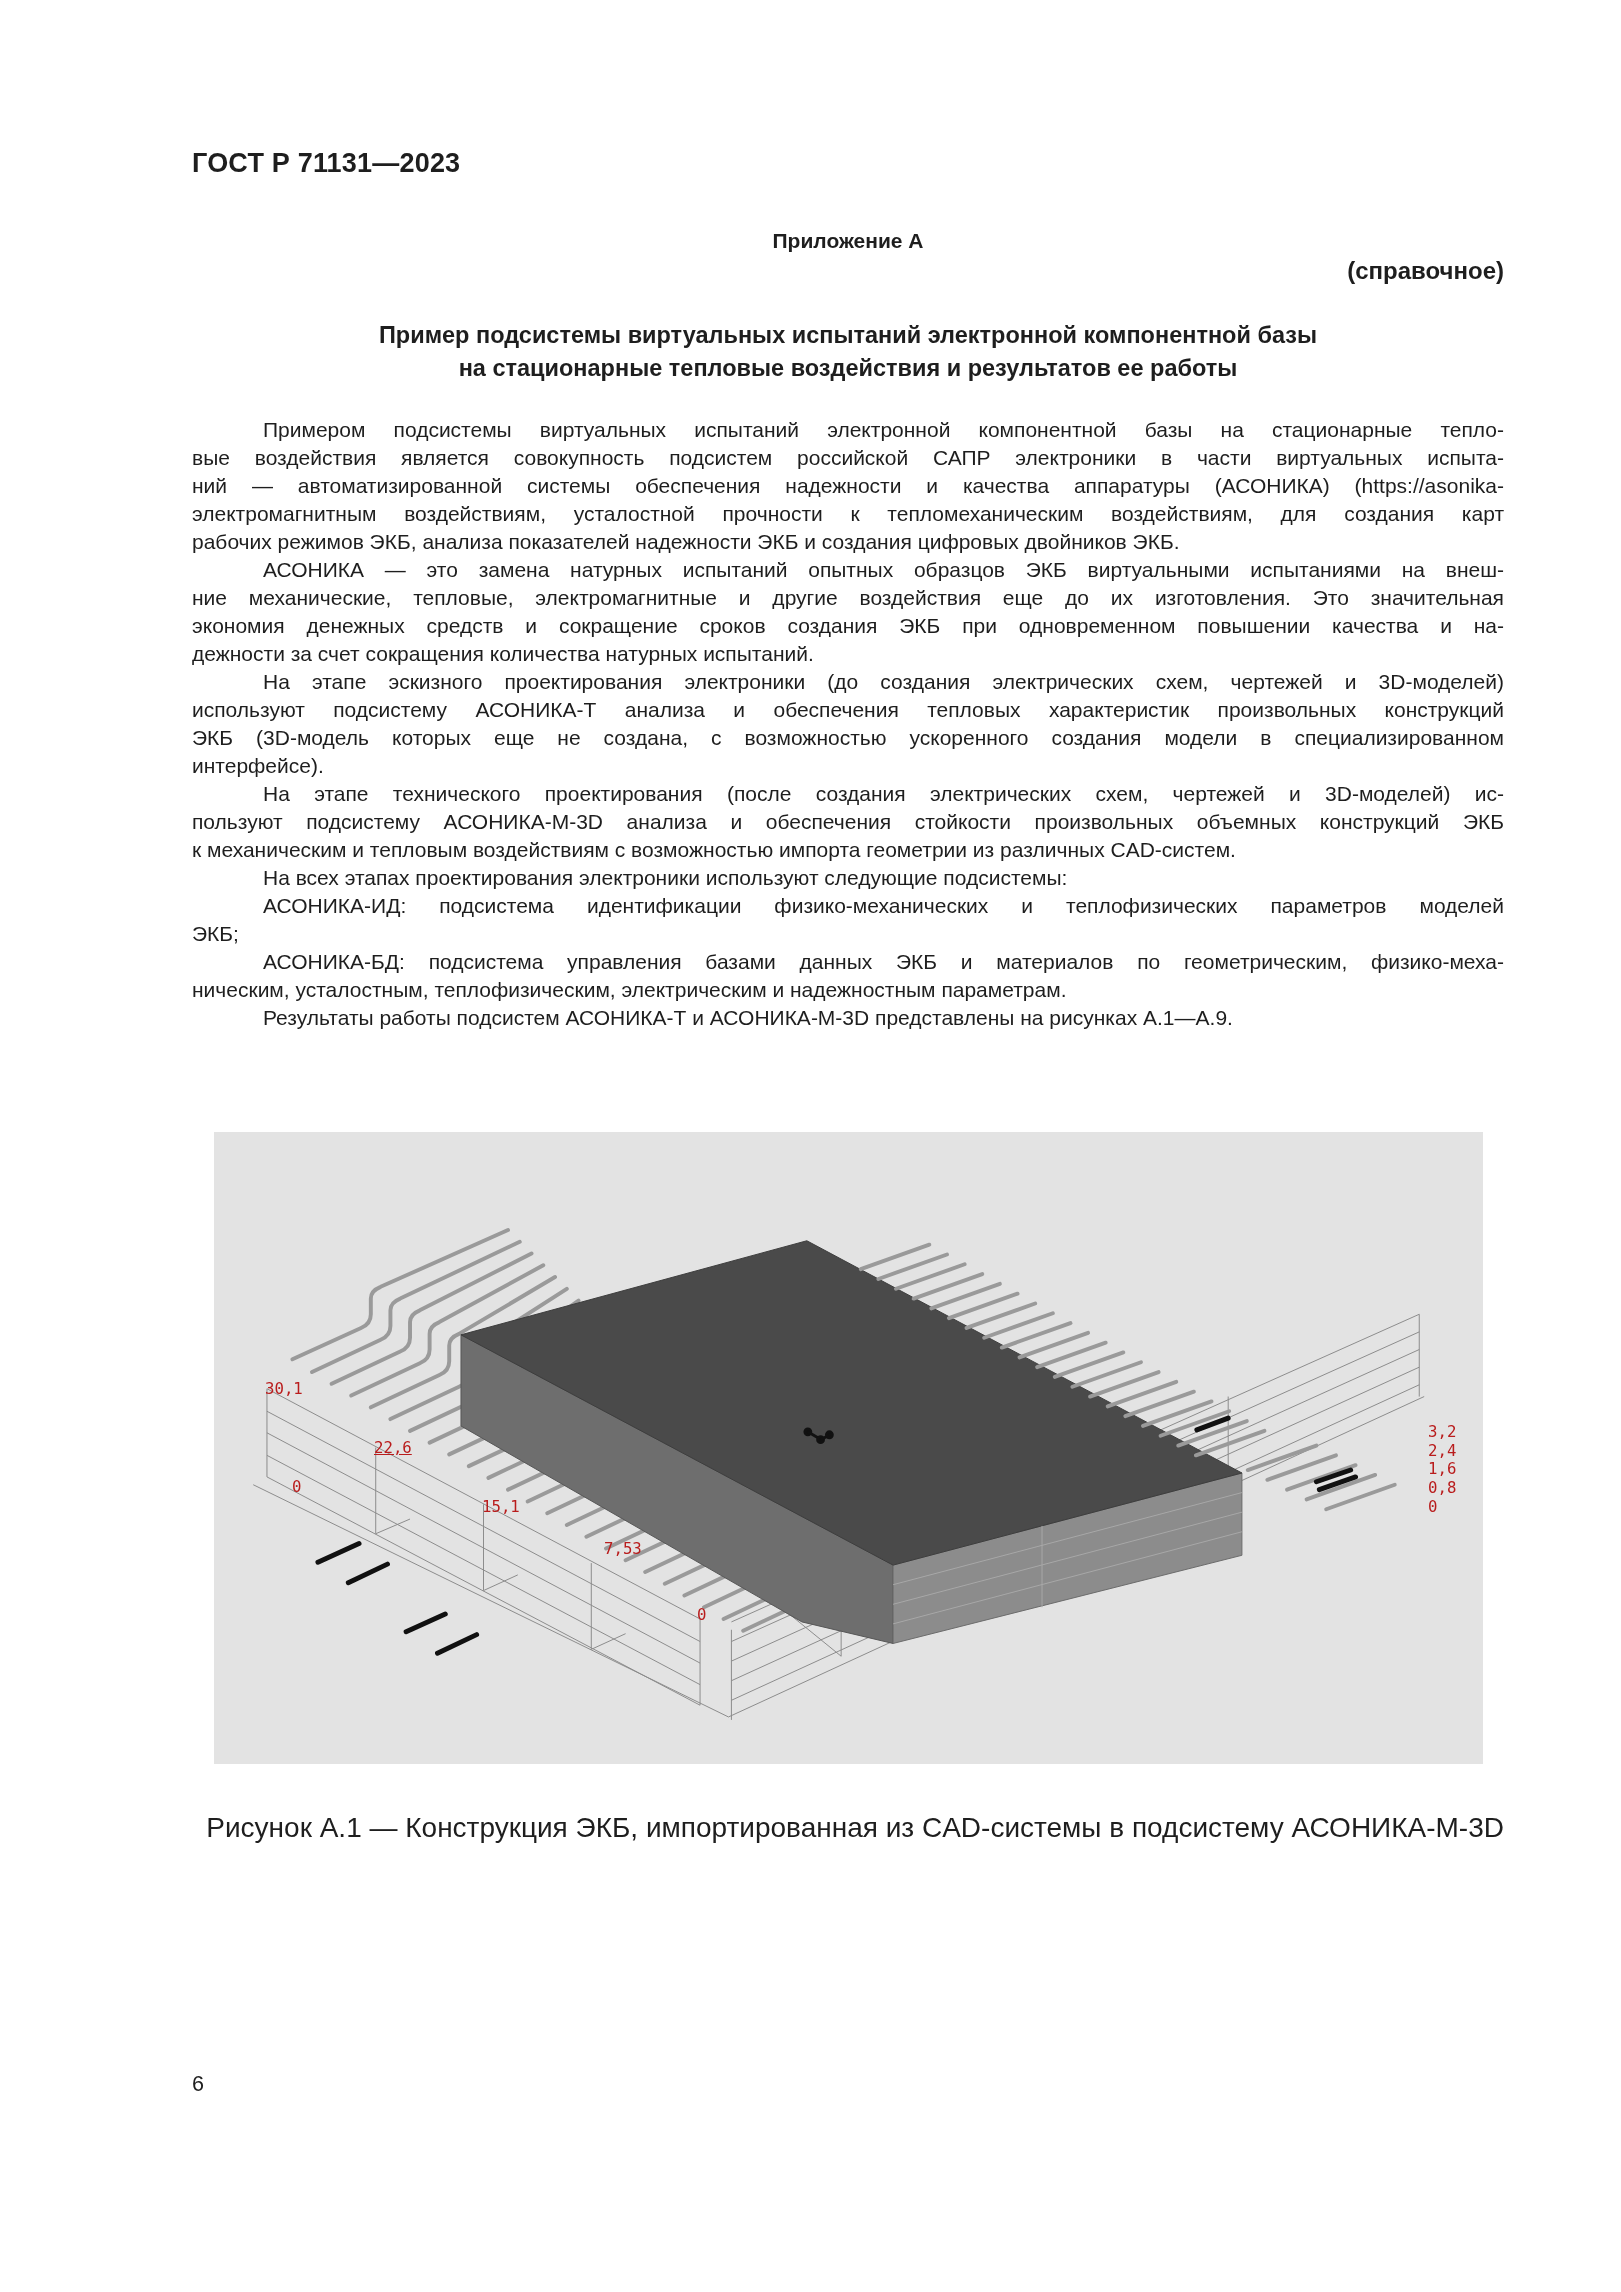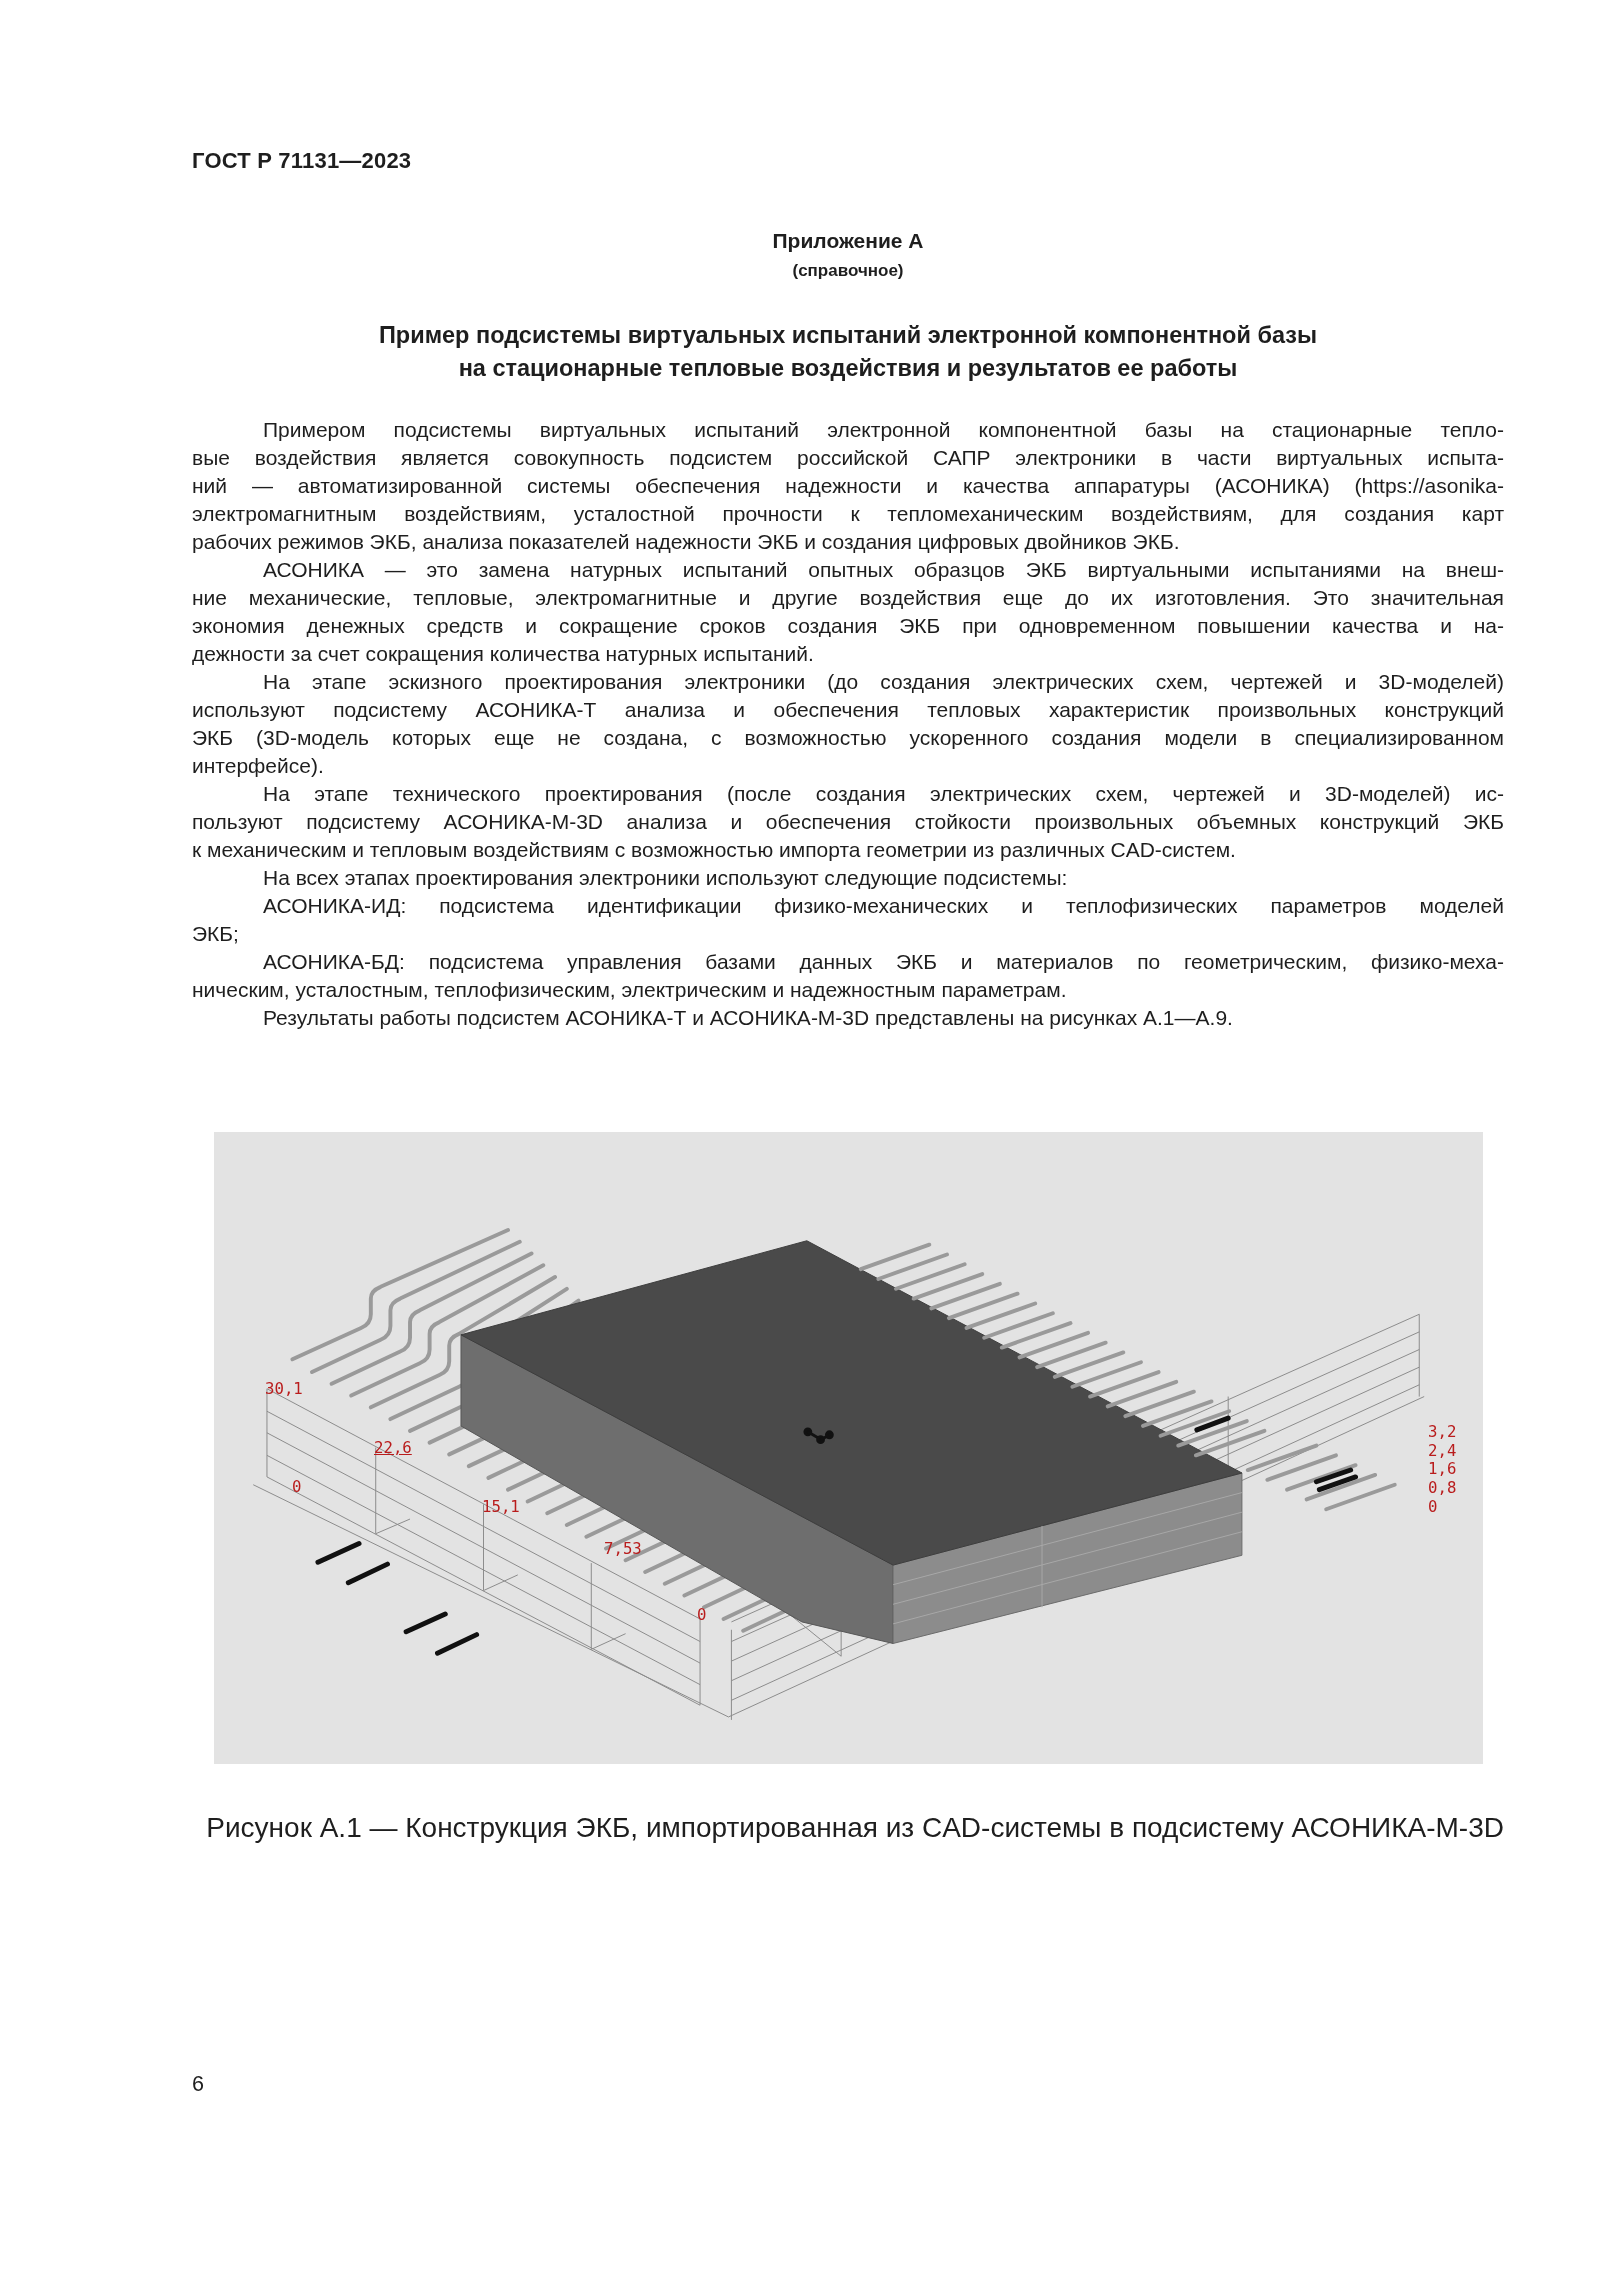--- a/index.html
+++ b/index.html
@@ -1,22 +1,22 @@
 <!DOCTYPE html>
 <html><head>
 <meta charset="utf-8">
 <style>
   html, body { margin: 0; padding: 0; background: #ffffff; }
   body { width: 1621px; height: 2293px; position: relative; overflow: hidden;
          font-family: "Liberation Sans", "DejaVu Sans", sans-serif; color: #1e1e1e; }
   .abs { position: absolute; }
-  .std-header { left: 192px; top: 148px; font-size: 22px; font-weight: bold; letter-spacing: 0.2px; }
+  .std-header { left: 192px; top: 148px; font-size: 27px; font-weight: bold; letter-spacing: 0.2px; }
   .center { left: 192px; width: 1312px; text-align: center; font-weight: bold; }
   .appx-title { top: 227px; font-size: 21px; line-height: 27.4px; }
-  .appx-kind { top: 257px; font-size: 17px; line-height: 27.4px; }
+  .appx-kind { top: 257px; font-size: 24px; line-height: 27.4px; text-align: right; }
   .sect-title { top: 319px; font-size: 23.5px; line-height: 33px; }
   .body-text { left: 192px; top: 416px; width: 1312px; font-size: 21px; line-height: 28px; }
   .ln { display: block; height: 28px; white-space: nowrap; text-align: justify; text-align-last: justify; }
   .ln.last { text-align: center; text-align-last: left; }
   .ln.ind { padding-left: 71px; }
   .figure { left: 214px; top: 1132px; width: 1269px; height: 632px; background: #e3e3e3; }
   .figure svg { position: absolute; left: 0; top: 0; }
   .axlbl { position: absolute; font-family: "DejaVu Sans Mono", "Liberation Mono", monospace; font-size: 15.7px; color: #b91c1c; line-height: 15.7px; }
   .caption { left: 192px; top: 1812px; width: 1312px; text-align: right; font-size: 28px; }
   .page-num { left: 192px; top: 2071px; font-size: 21.6px; }

